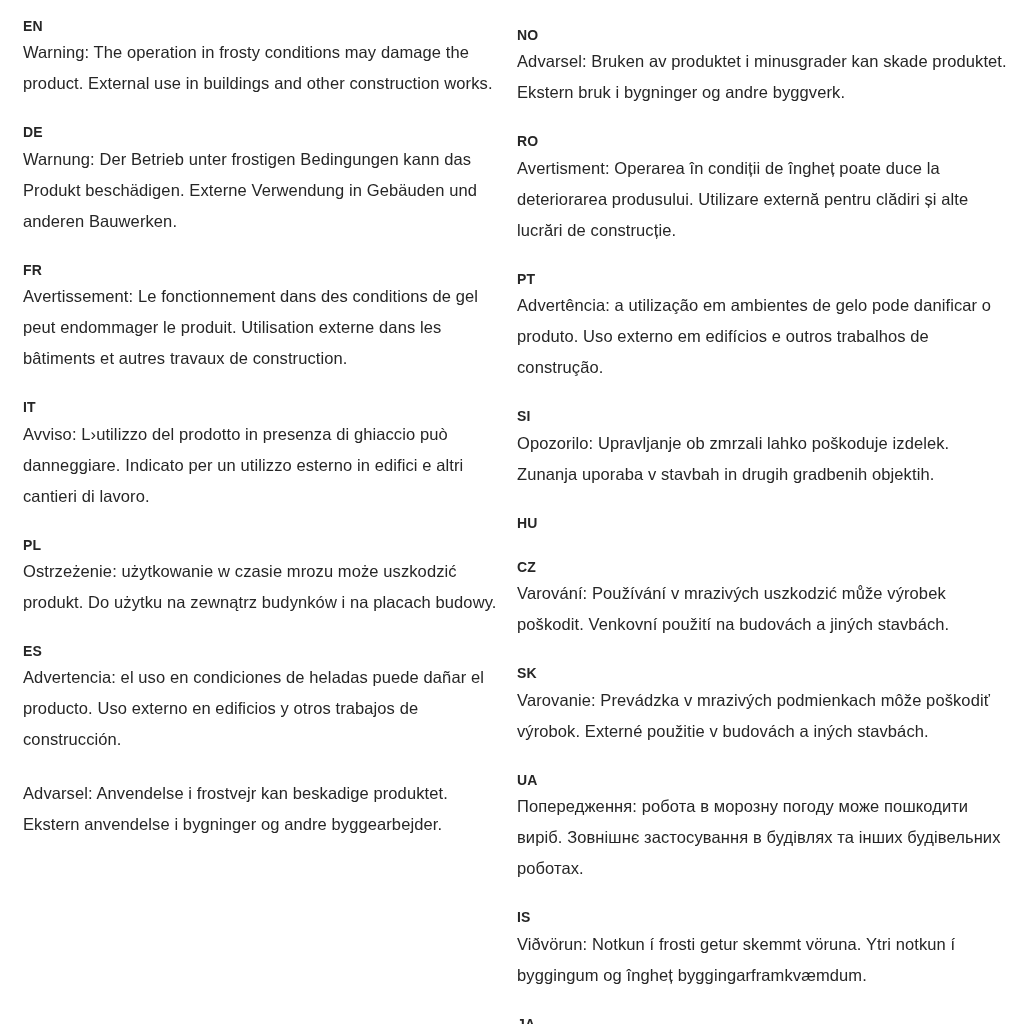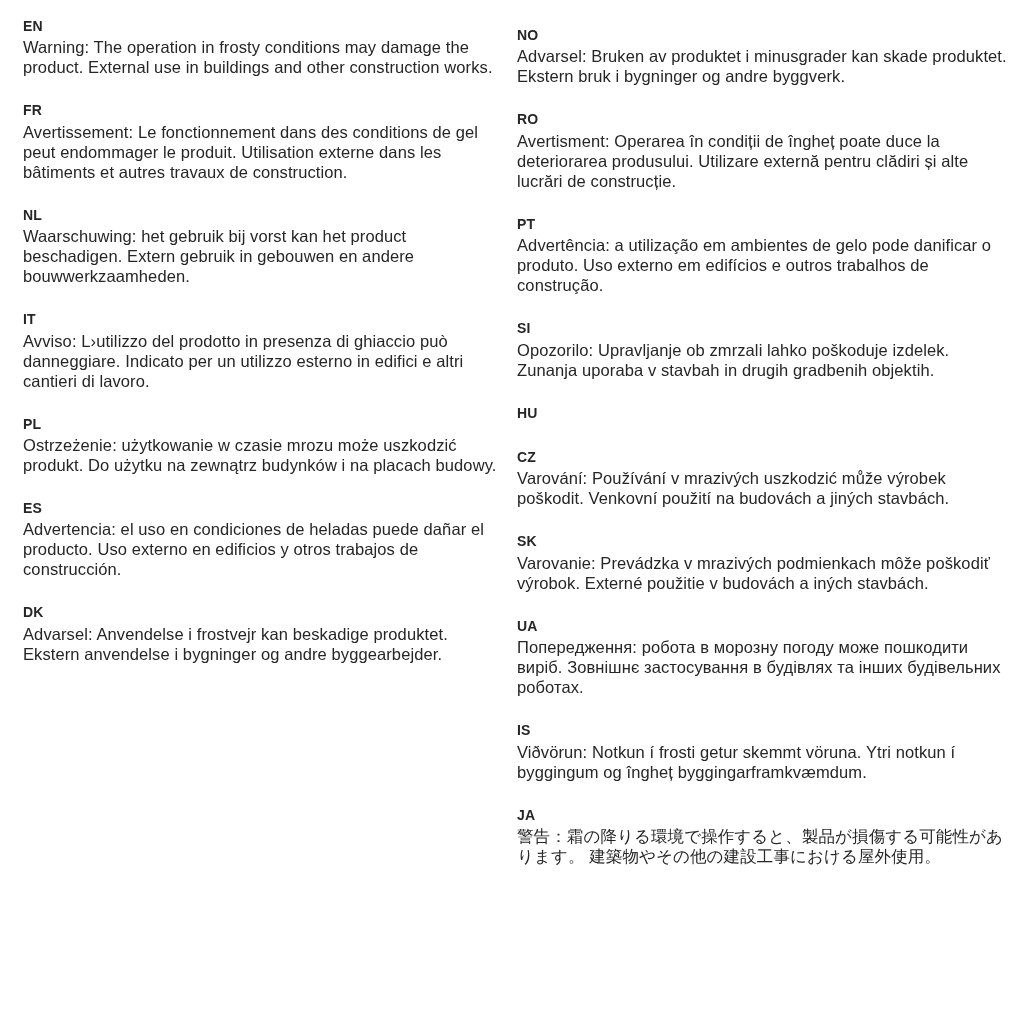--- a/index.html
+++ b/index.html
@@ -34,63 +34,62 @@
   .lang-code {
     margin: 0;
     font-size: 14px;
     line-height: 21.4px;
     font-weight: 700;
     letter-spacing: 0.2px;
   }
   .lang-text {
     margin: 0;
     font-size: 16.5px;
-    line-height: 20px;
+    line-height: 31px;
     letter-spacing: 0.1px;
   }
 </style>
 </head>
 <body>
 
 <div class="page">
   <div class="col left" id="col-left">
   <section class="lang-block">
     <h3 class="lang-code">EN</h3>
     <p class="lang-text">Warning: The operation in frosty conditions may damage the product. External use in buildings and other construction works.</p>
   </section>
 
+  <section class="lang-block">
+    <h3 class="lang-code">DE</h3>
+    <p class="lang-text">Warnung: Der Betrieb unter frostigen Bedingungen kann das Produkt beschädigen. Externe Verwendung in Gebäuden und anderen Bauwerken.</p>
+  </section>
 
   <section class="lang-block">
     <h3 class="lang-code">FR</h3>
     <p class="lang-text">Avertissement: Le fonctionnement dans des conditions de gel peut endommager le produit. Utilisation externe dans les bâtiments et autres travaux de construction.</p>
   </section>
 
-  <section class="lang-block">
-    <h3 class="lang-code">NL</h3>
-    <p class="lang-text">Waarschuwing: het gebruik bij vorst kan het product beschadigen. Extern gebruik in gebouwen en andere bouwwerkzaamheden.</p>
-  </section>
 
   <section class="lang-block">
     <h3 class="lang-code">IT</h3>
     <p class="lang-text">Avviso: L›utilizzo del prodotto in presenza di ghiaccio può danneggiare. Indicato per un utilizzo esterno in edifici e altri cantieri di lavoro.</p>
   </section>
 
   <section class="lang-block">
     <h3 class="lang-code">PL</h3>
     <p class="lang-text">Ostrzeżenie: użytkowanie w czasie mrozu może uszkodzić produkt. Do użytku na zewnątrz budynków i na placach budowy.</p>
   </section>
 
 
   <section class="lang-block">
     <h3 class="lang-code">ES</h3>
     <p class="lang-text">Advertencia: el uso en condiciones de heladas puede dañar el producto. Uso externo en edificios y otros trabajos de construcción.</p>
   </section>
 
   <section class="lang-block">
-    <h3 class="lang-code">DK</h3>
     <p class="lang-text">Advarsel: Anvendelse i frostvejr kan beskadige produktet. Ekstern anvendelse i bygninger og andre byggearbejder.</p>
   </section>
 </div>
   <div class="col right" id="col-right">
   <section class="lang-block">
     <h3 class="lang-code">NO</h3>
     <p class="lang-text">Advarsel: Bruken av produktet i minusgrader kan skade produktet. Ekstern bruk i bygninger og andre byggverk.</p>
   </section>
 
   <section class="lang-block">

